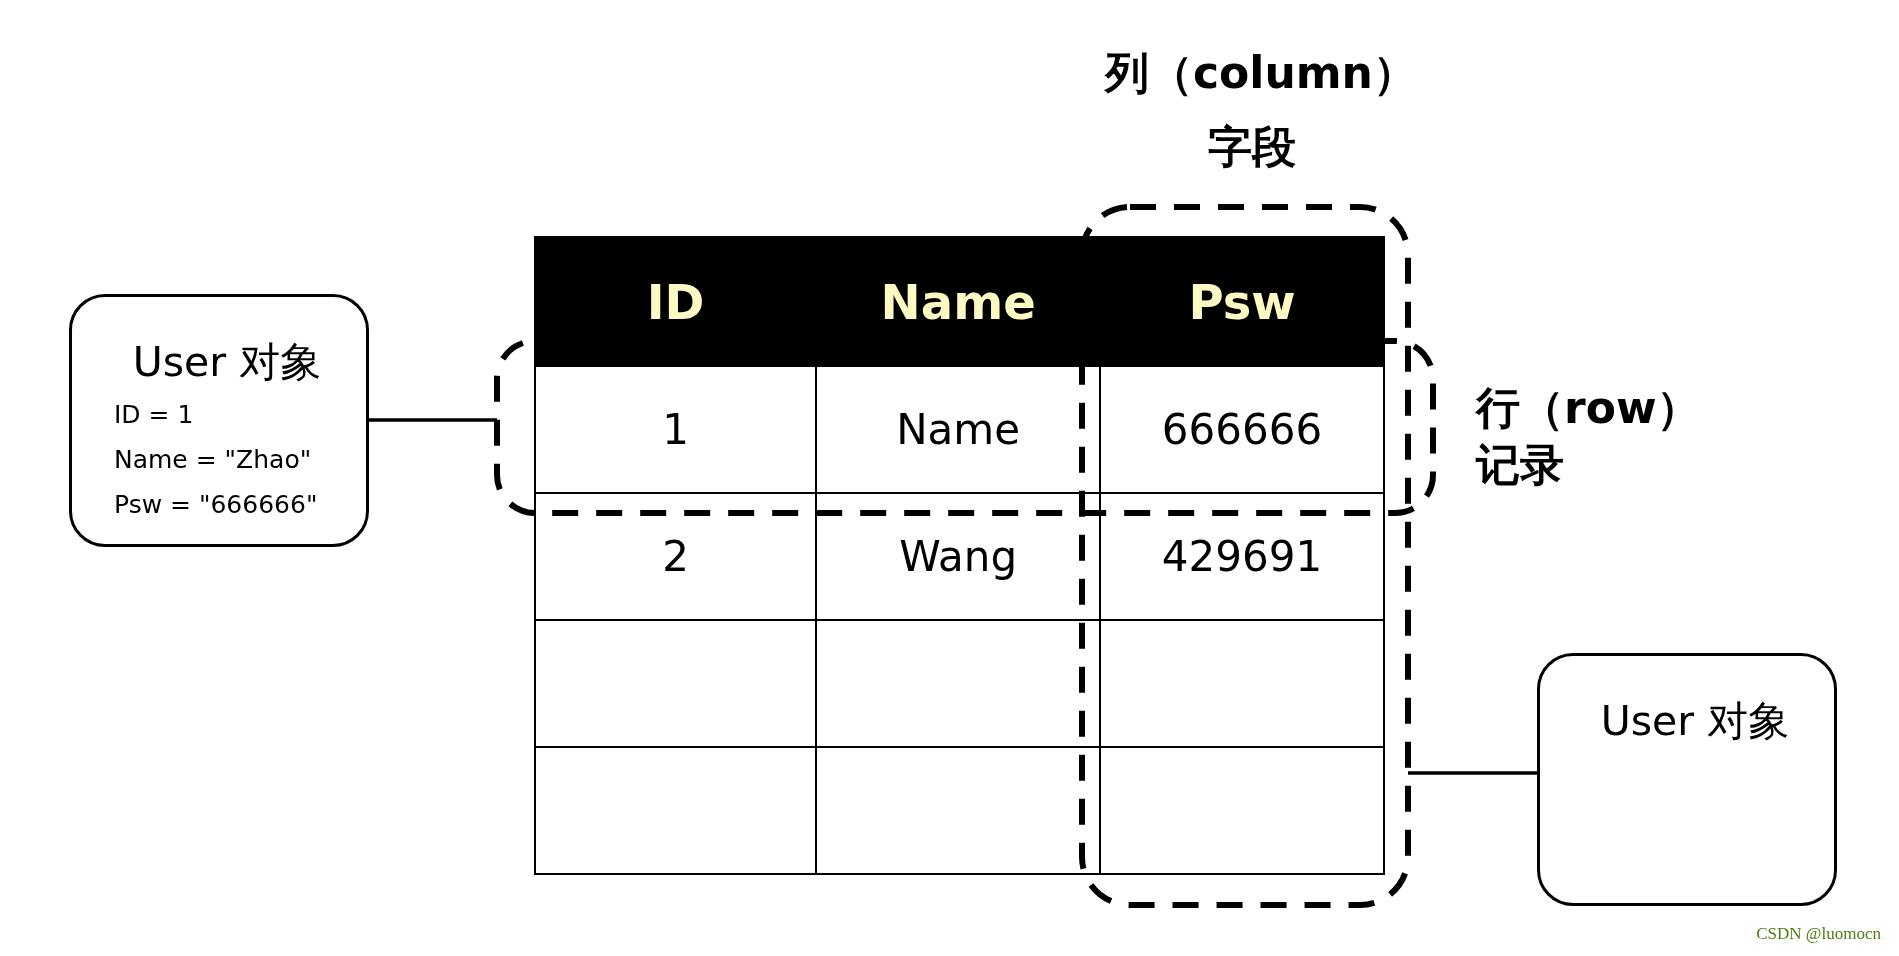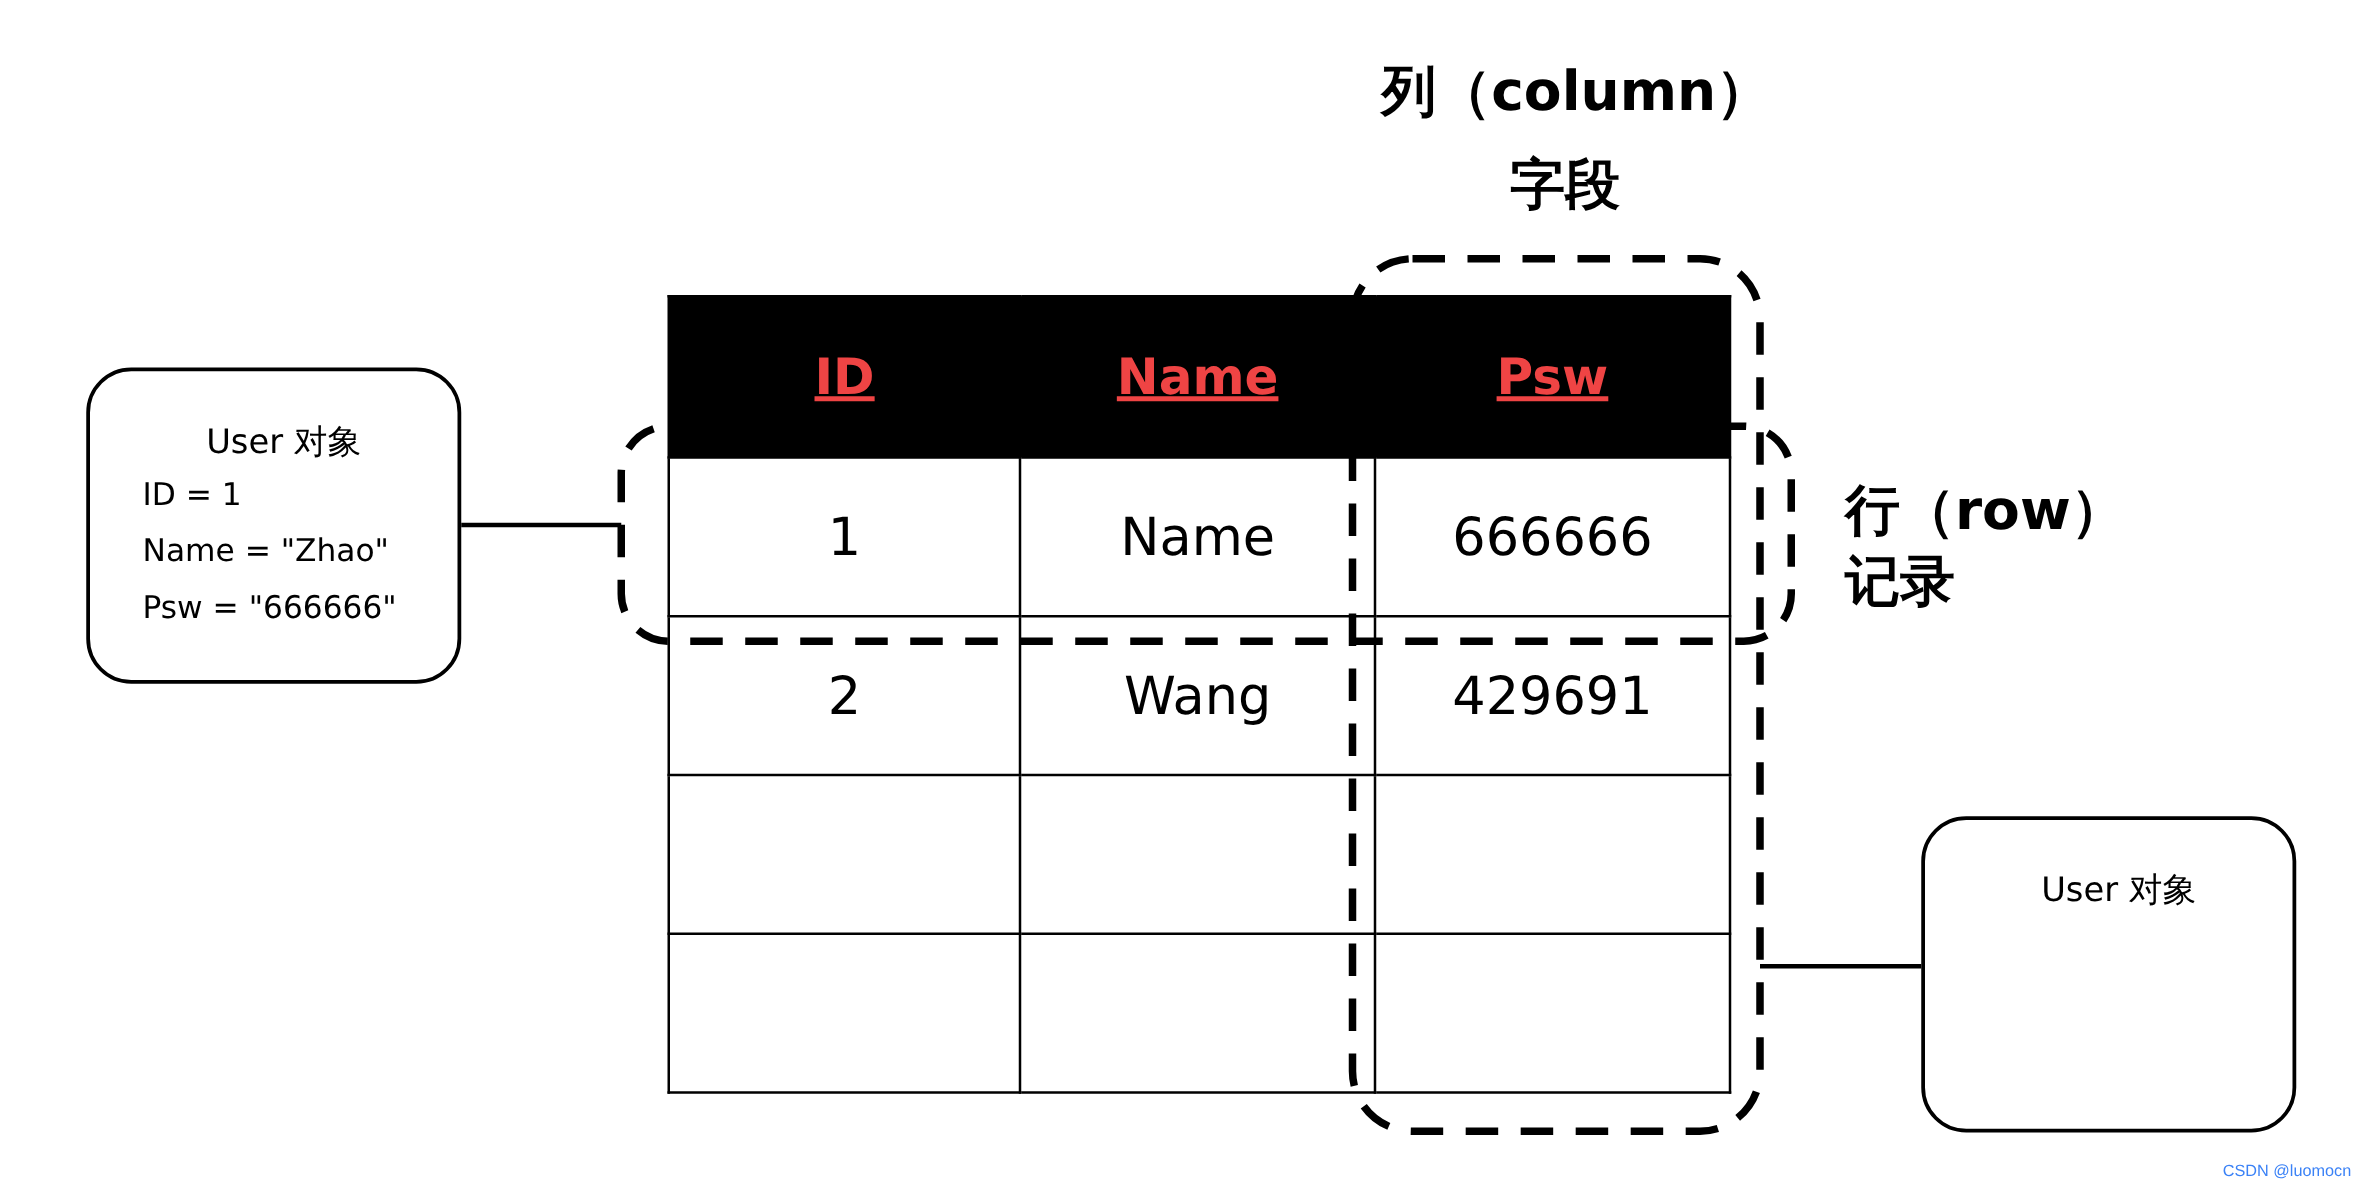--- a/index.html
+++ b/index.html
@@ -1,30 +1,30 @@
 <!DOCTYPE html>
 <html><head>
 <meta charset="utf-8">
 <style>
   html,body{margin:0;padding:0;background:#fff;}
   body{width:1899px;height:956px;position:relative;overflow:hidden;font-family:"DejaVu Sans","Liberation Sans",sans-serif;color:#000;}
   svg.overlay{position:absolute;left:0;top:0;pointer-events:none;}
   .tbl{position:absolute;left:534px;top:236px;width:851px;border-collapse:collapse;}
   .tbl td,.tbl th{border:2px solid #000;text-align:center;padding:0;}
-  .tbl th{background:#000;color:#ef4444;font-weight:bold;font-size:40px;height:127px;border-color:#000;text-decoration:underline;}
+  .tbl th{background:#000;color:#fef9c3;font-weight:bold;font-size:48px;height:127px;border-color:#000;}
   .tbl td{font-size:42px;height:125px;}
   .tbl .c1{width:283px;}
   .tbl .c2{width:284px;margin-top:21px;}
   .tbl .c3{width:284px;}
   .obj{position:absolute;border:3px solid #000;border-radius:36px;background:#fff;box-sizing:border-box;}
-  .obj .title{text-align:center;font-size:27px;margin-top:38px;margin-left:16px;}
+  .obj .title{text-align:center;font-size:41px;margin-top:38px;margin-left:16px;}
   .obj .line{font-size:25px;margin-left:42px;line-height:45px;}
   .obj .lines{margin-top:2px;}
   .label{position:absolute;font-weight:bold;font-size:44px;white-space:nowrap;}
-  .wm{position:absolute;right:18px;bottom:12px;font-size:13px;color:#3b82f6;font-family:Liberation Sans, sans-serif;}
+  .wm{position:absolute;right:18px;bottom:12px;font-size:17px;color:#4d7c0f;font-family:Liberation Serif, serif;}
 </style>
 </head>
 <body>
 
 <div class="label" style="left:1105px;top:44px;">
   <span>列（column）</span>
 </div>
 <div class="label" style="left:1208px;top:118px;">
   <span>字段</span>
 </div>

